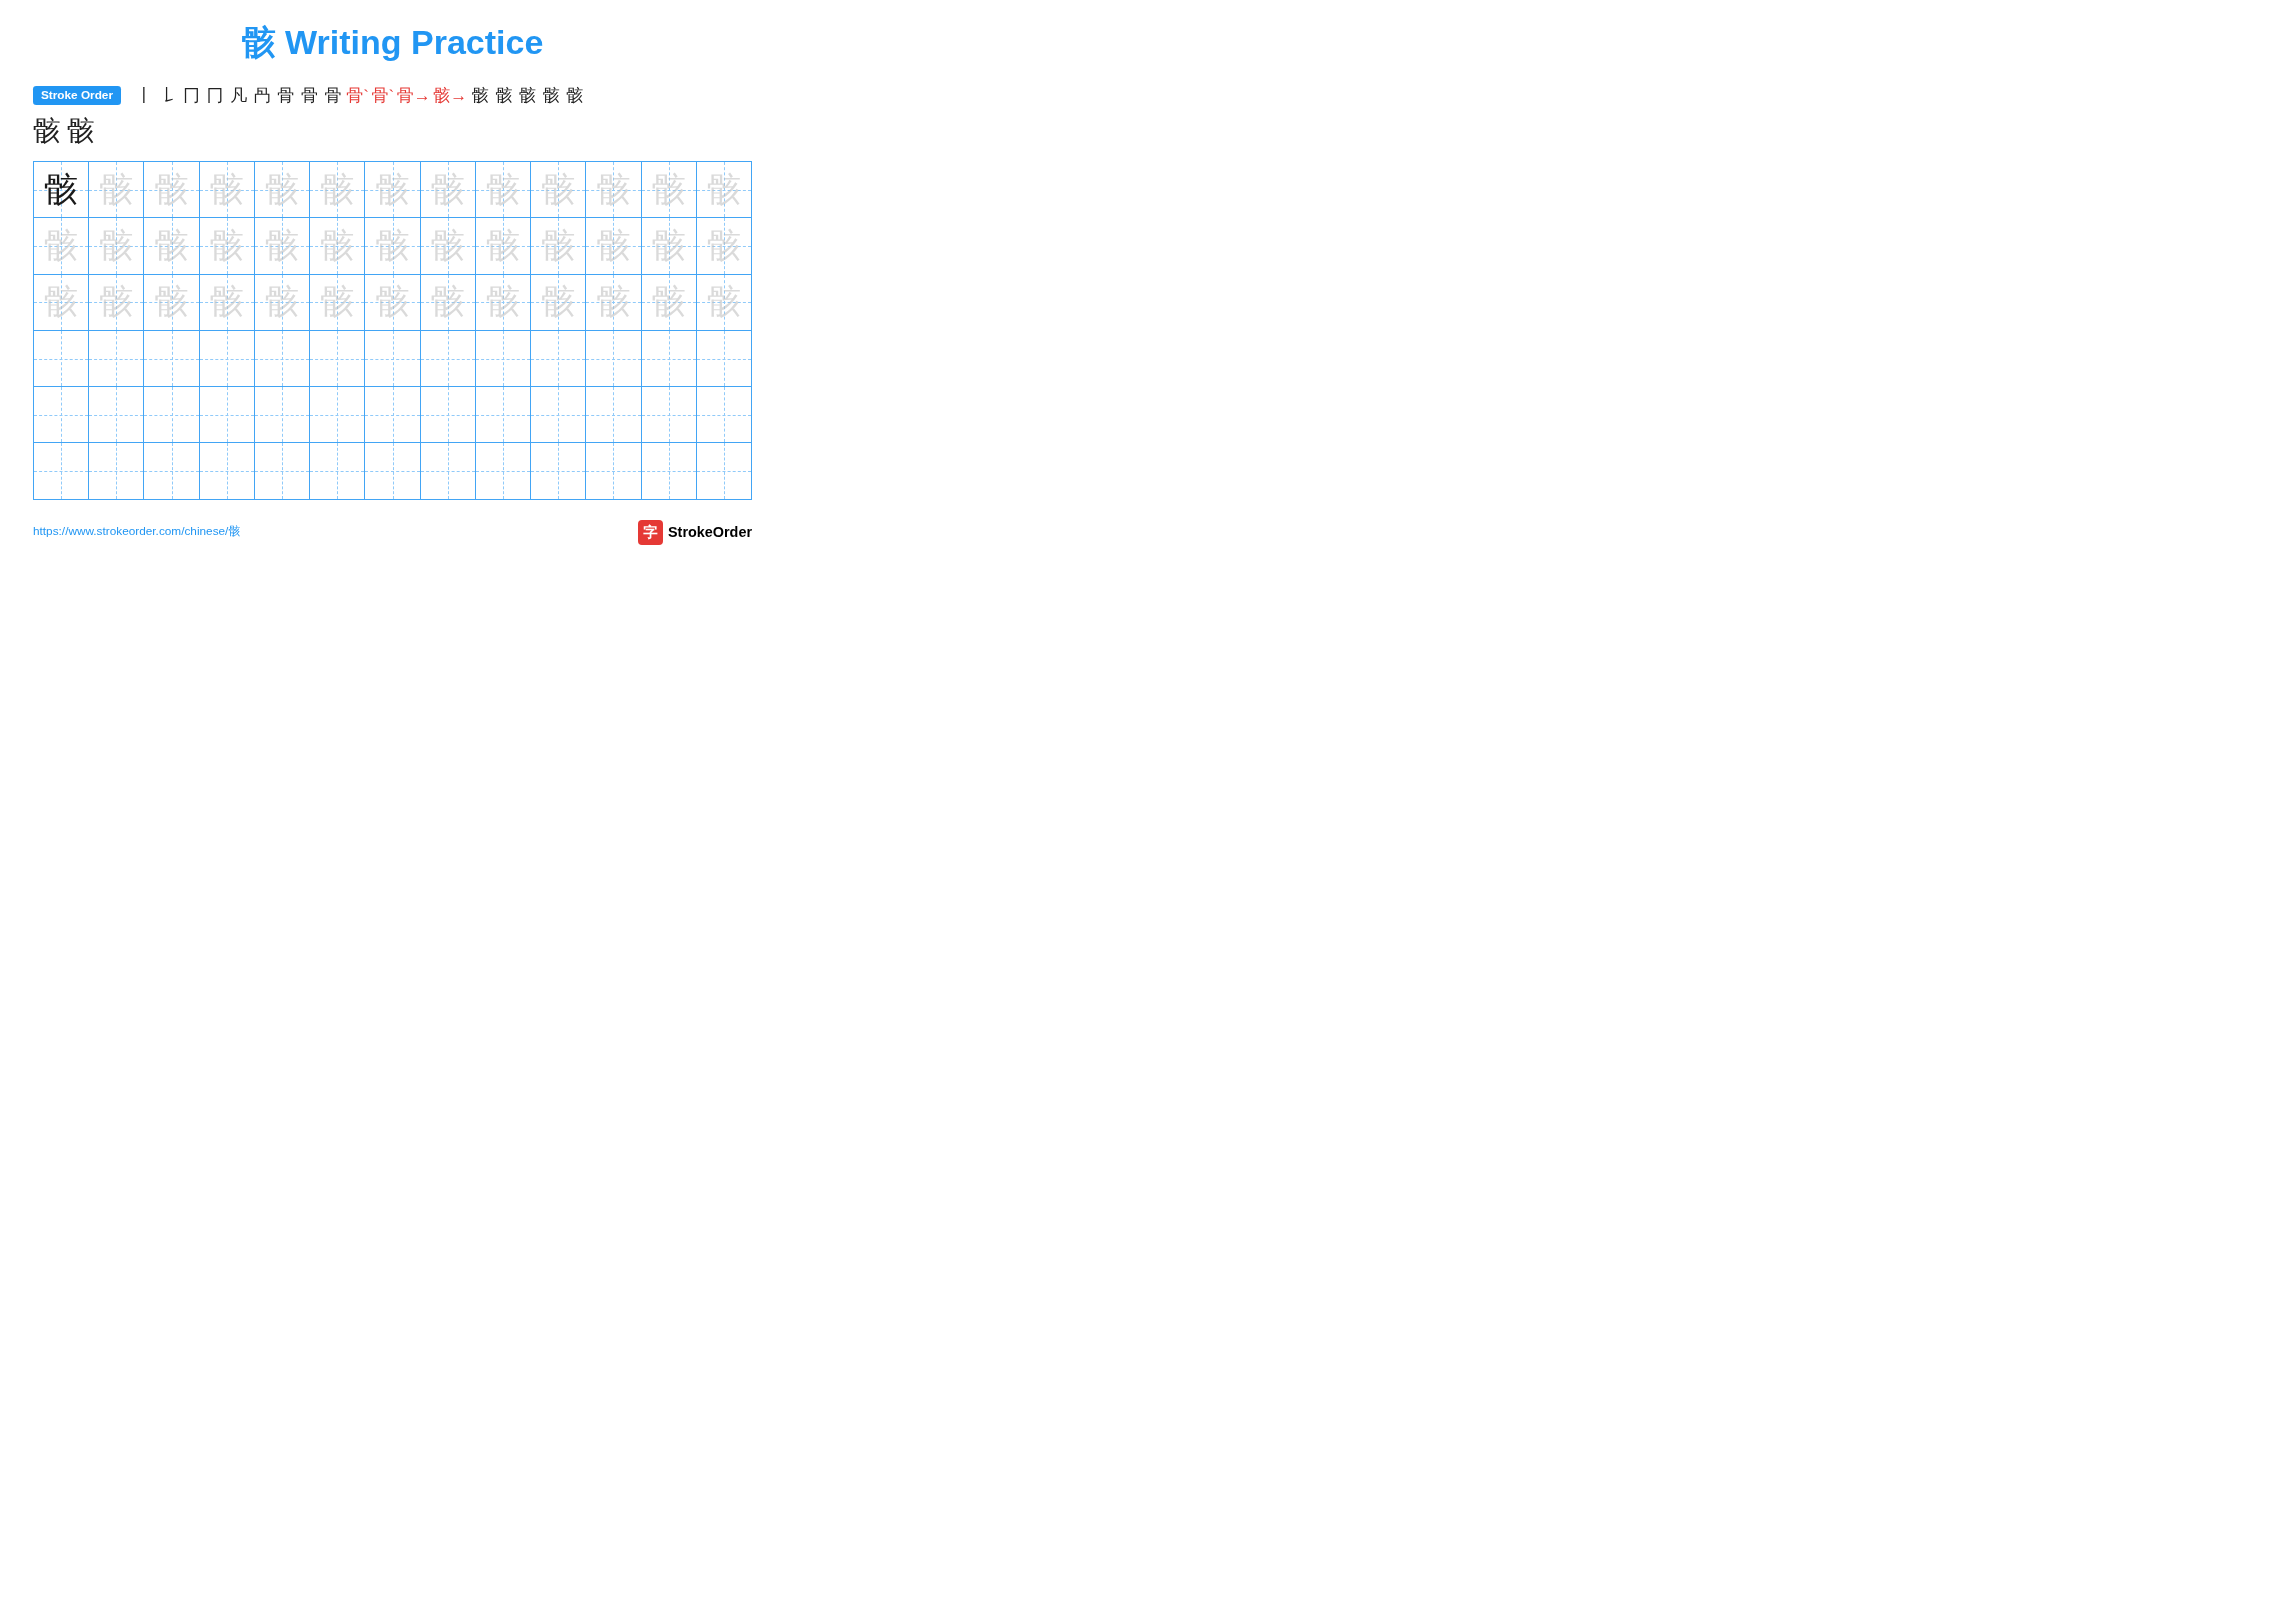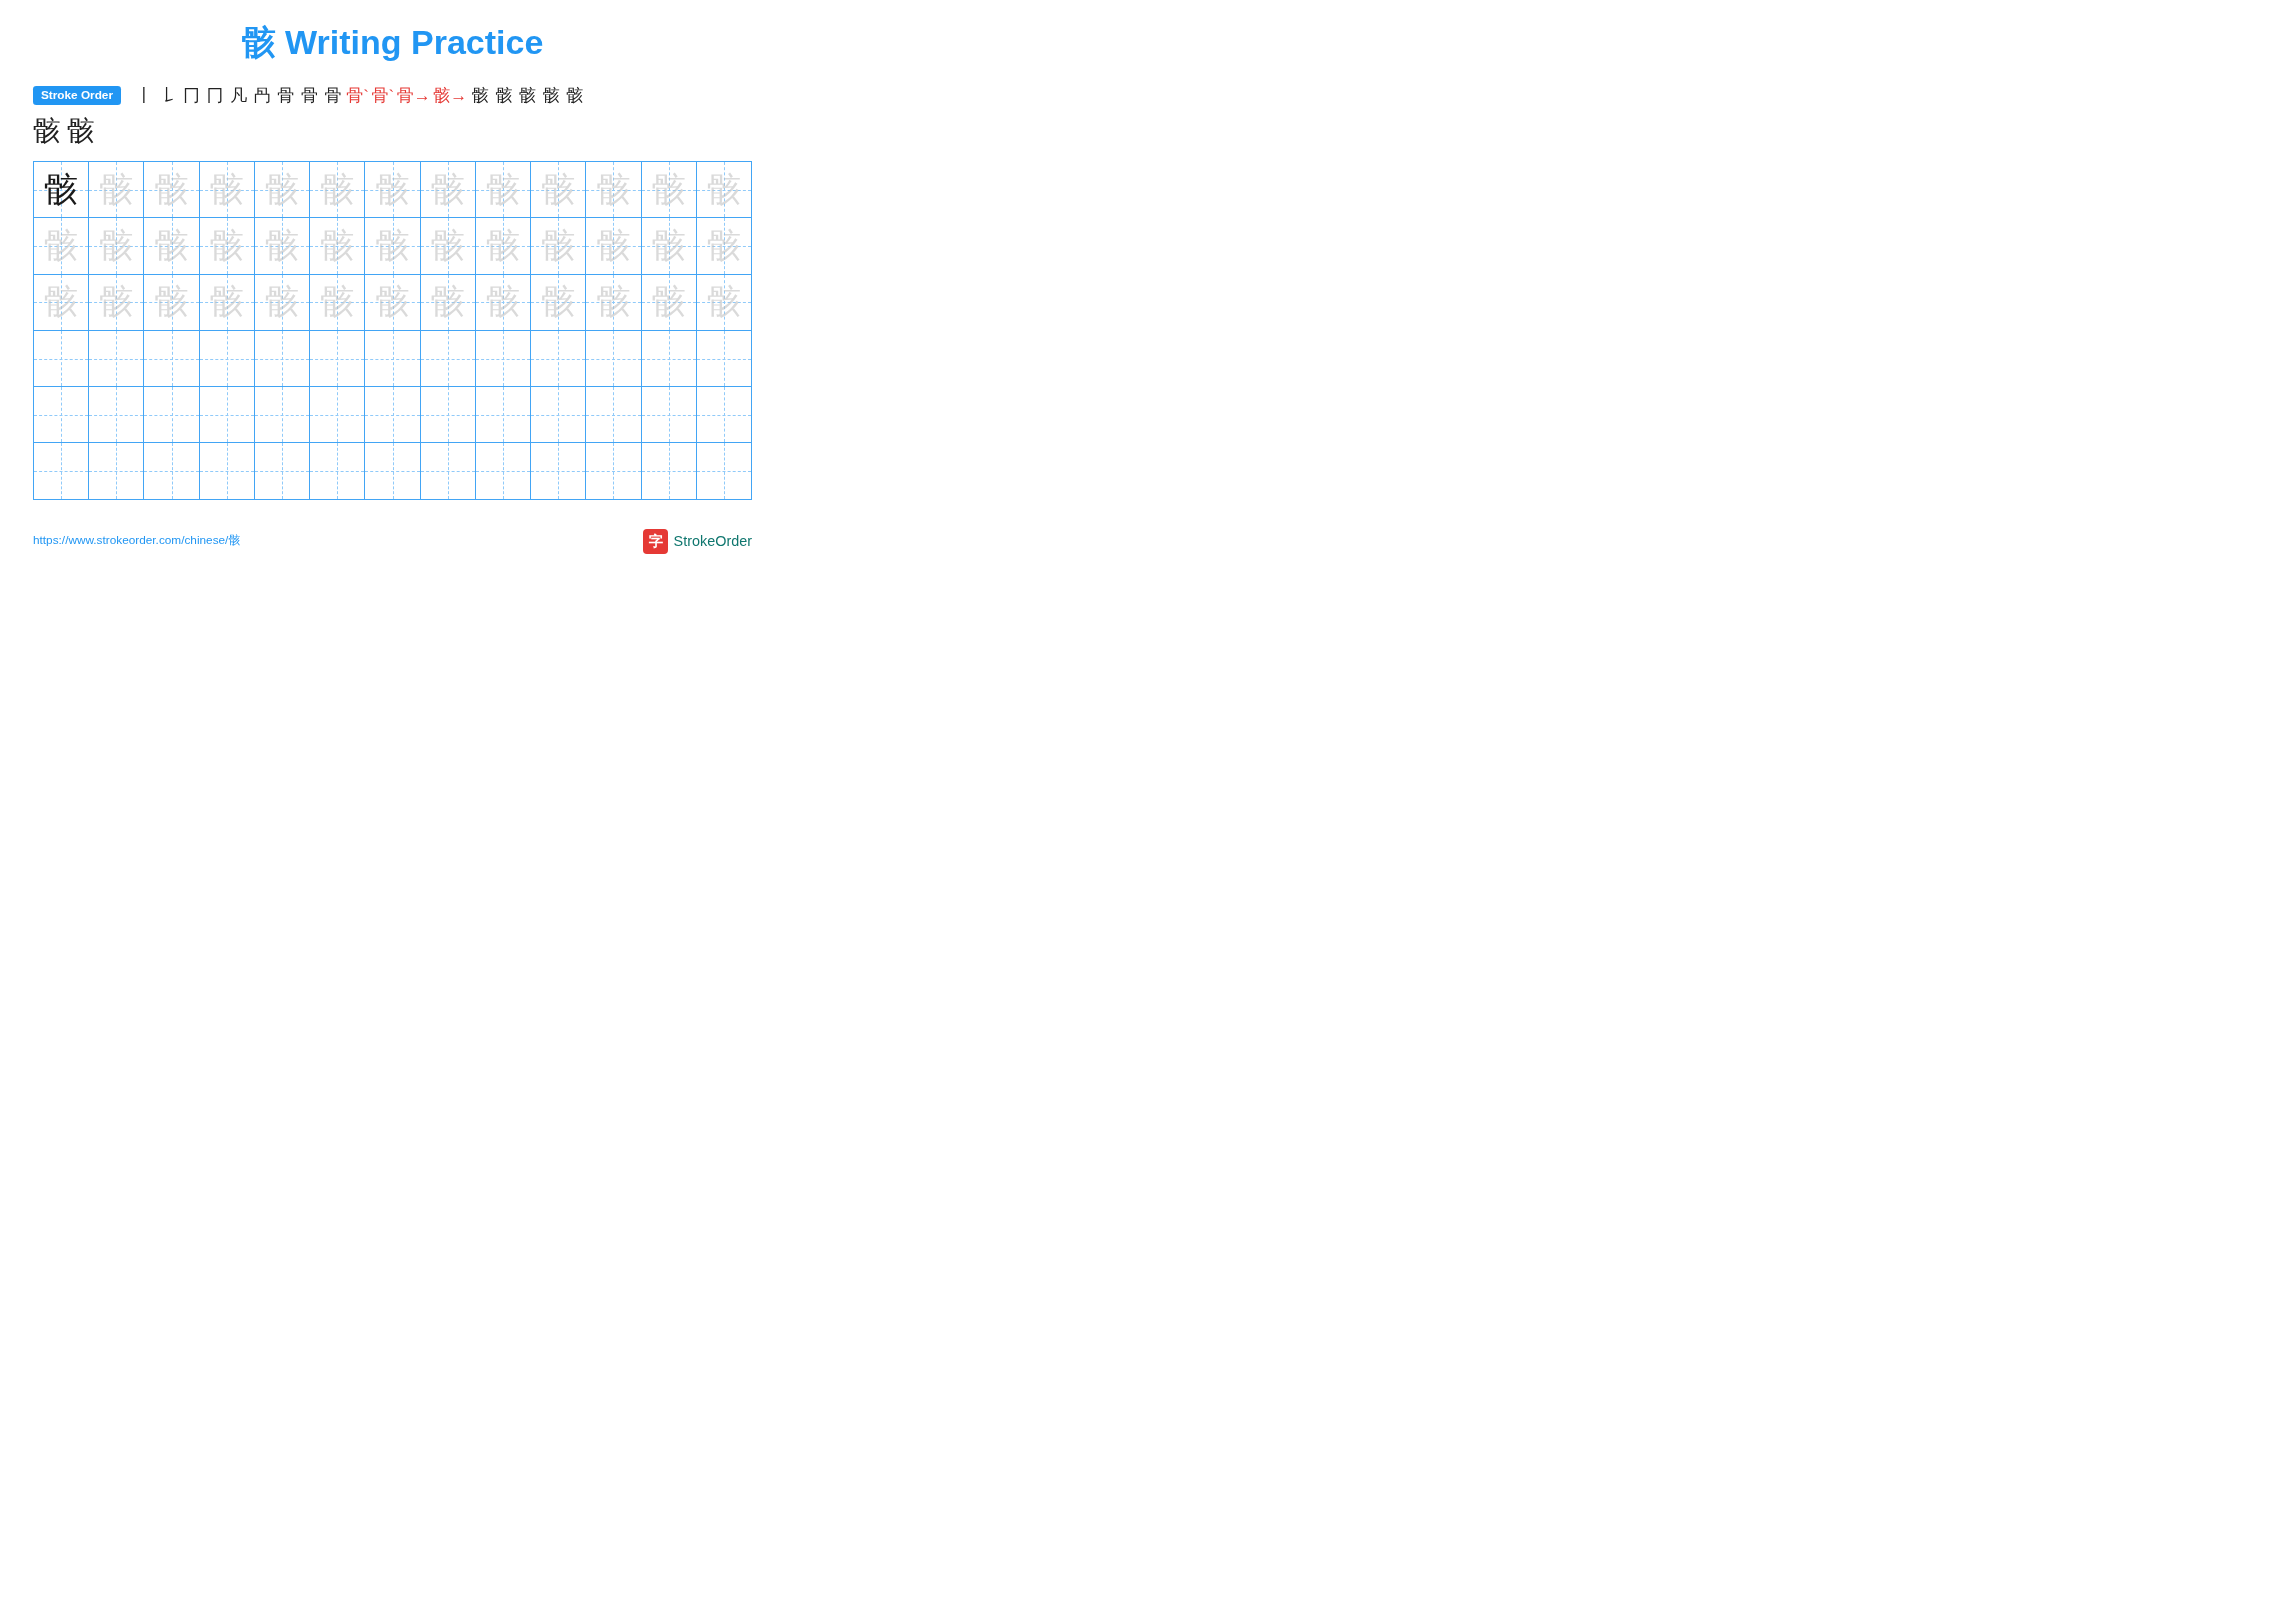--- a/index.html
+++ b/index.html
@@ -136,21 +136,21 @@
     .cell-char.dark {
       color: #1a1a1a;
       opacity: 1;
     }
 
     
     .footer {
       display: flex;
       justify-content: space-between;
       align-items: center;
-      margin-top: 29px;
+      margin-top: 20px;
     }
 
     .footer-url {
       color: #2196F3;
       font-size: 11.8px;
       font-family: sans-serif;
       text-decoration: none;
     }
 
     .footer-logo {
@@ -167,22 +167,22 @@
       display: flex;
       align-items: center;
       justify-content: center;
       color: white;
       font-size: 14.4px;
       font-weight: bold;
     }
 
     .logo-text {
       font-size: 14.4px;
-      font-weight: normal;
-      color: #0f766e;
+      font-weight: bold;
+      color: #000000;
       font-family: sans-serif;
     }
   </style>
 </head>
 <body>
 
 <h1 class="title">骸 Writing Practice</h1>
 
 <div class="stroke-order-row">
   <span class="stroke-order-badge">Stroke Order</span>

